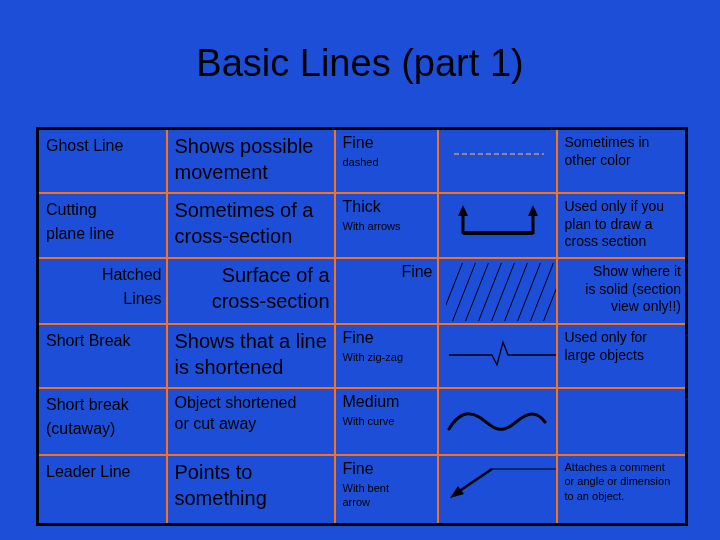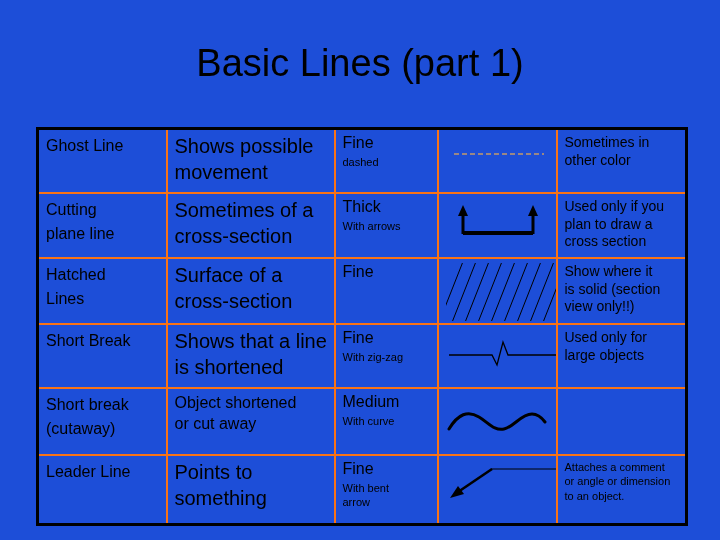--- a/index.html
+++ b/index.html
@@ -38,21 +38,21 @@
   }
   table.lines-table td {
     border: 2px solid #f97316;
     vertical-align: top;
     padding: 4px 4px 2px 7px;
     overflow: hidden;
   }
 
   tr.h0 td { height: 58px; }
   tr.h1 td { height: 61px; margin-top: 24px; }
-  tr.h2 td { height: 62px; }
+  tr.h2 td { height: 62px; text-align: right; }
   tr.h3 td { height: 60px; }
   tr.h4 td { height: 63px; }
   tr.h5 td { height: 65px; }
 
   .c-name { font-size: 16px; line-height: 1.5; white-space: pre-line; }
   .c-desc { font-size: 20px; line-height: 1.28; white-space: pre-line; }
   .c-desc.small { font-size: 16px; line-height: 1.3; }
   .c-weight .w-main { display: block; font-size: 16px; line-height: 1.15; }
   .c-weight .w-sub { display: block; font-size: 11px; margin-top: 4px; line-height: 1.25; white-space: pre-line; }
   .c-note { font-size: 14px; line-height: 1.26; white-space: pre-line; }

